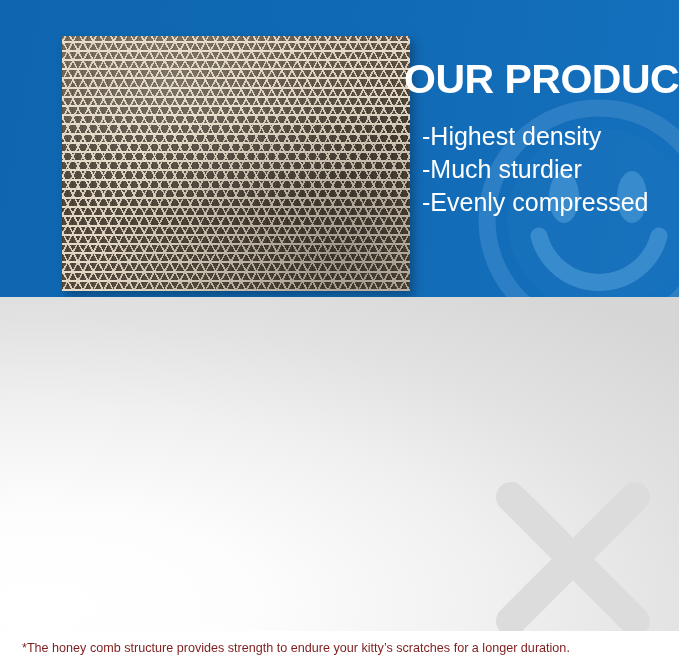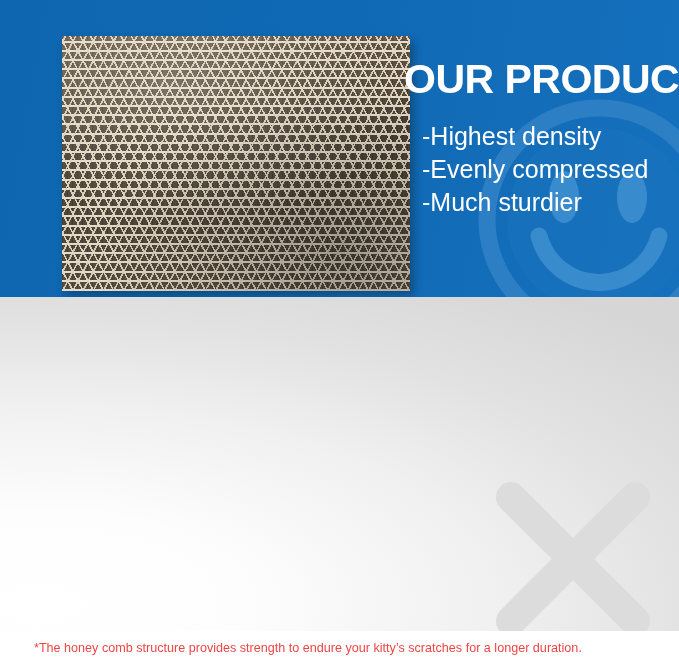--- a/index.html
+++ b/index.html
@@ -155,25 +155,25 @@
     position: absolute;
     left: 0;
     top: 631px;
     width: 679px;
     height: 34px;
     background: #ffffff;
     display: flex;
     align-items: center;
   }
   .footnote-text {
-    margin: 16px;
+    margin: 4px;
     padding-left: 18px;
     font-family: "Liberation Sans", sans-serif;
     font-size: 12.6px;
-    color: #ef4444;
+    color: #7f1d1d;
     white-space: nowrap;
   }
 </style>
 </head>
 <body>
 
 <div class="infographic">
 
   <section class="panel-top">
     <div class="panel-bg-tint"></div>
@@ -187,22 +187,22 @@
     </svg>
 
     <figure class="photo photo-ours">
       <div class="tex-ours"></div>
     </figure>
 
     <div class="copy-ours">
       <h2 class="headline headline-ours">OUR PRODUCT</h2>
       <ul class="bullets bullets-ours">
         <li>-Highest density</li>
+        <li>-Much sturdier</li>
         <li>-Evenly compressed</li>
-        <li>-Much sturdier</li>
       </ul>
     </div>
   </section>
 
   <section class="panel-bottom">
 
     <svg class="x-watermark" viewBox="0 0 168 168" aria-hidden="true">
       <g stroke="#dcdcdc" stroke-width="30" stroke-linecap="round">
         <line x1="22" y1="22" x2="146" y2="146"></line>
         <line x1="146" y1="22" x2="22" y2="146"></line>

